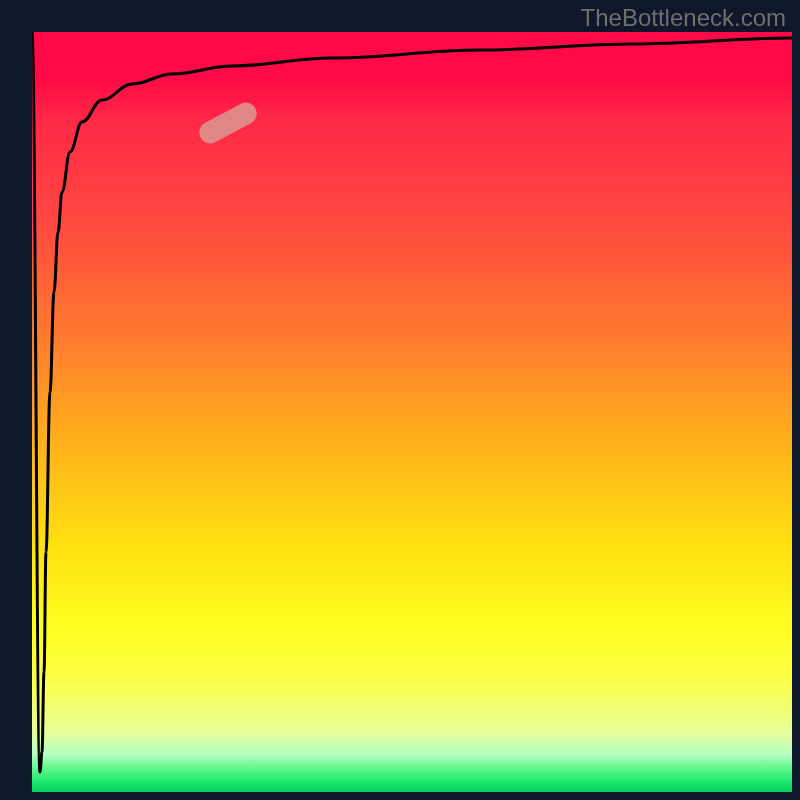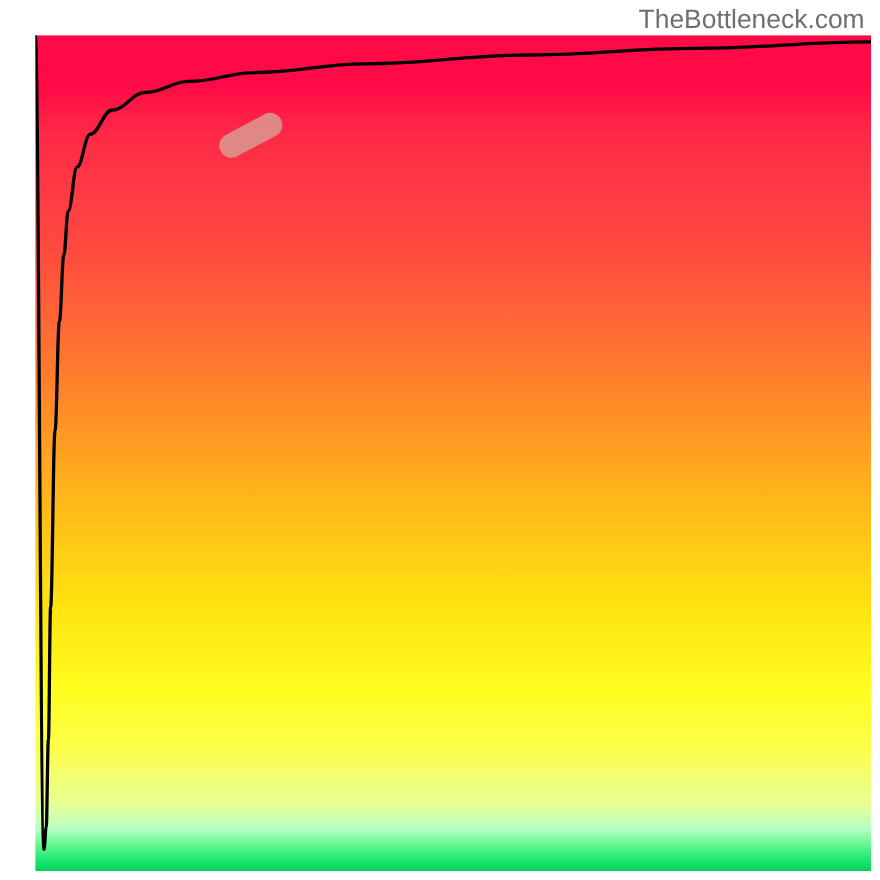--- a/index.html
+++ b/index.html
@@ -7,21 +7,21 @@
     padding: 0;
     width: 800px;
     height: 800px;
     background: #000;
     overflow: hidden;
   }
   .frame {
     position: relative;
     width: 800px;
     height: 800px;
-    background: #ffffff;
+    background: #0f172a;
   }
   .watermark {
     position: absolute;
     top: 4px;
     right: 14px;
     font-family: Arial, Helvetica, sans-serif;
     font-size: 24px;
     color: #6f6f6f;
     letter-spacing: 0px;
     font-weight: 500;

